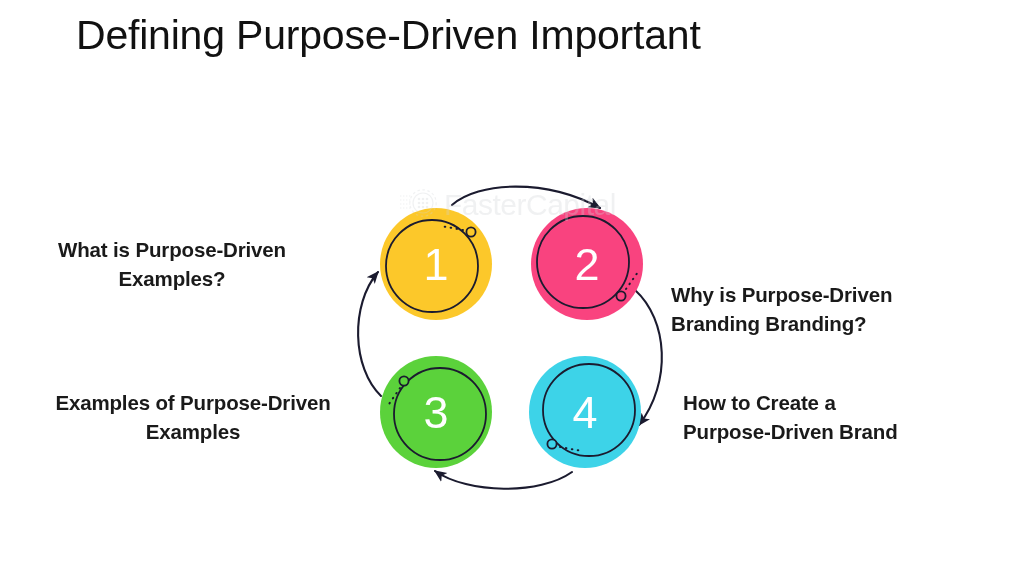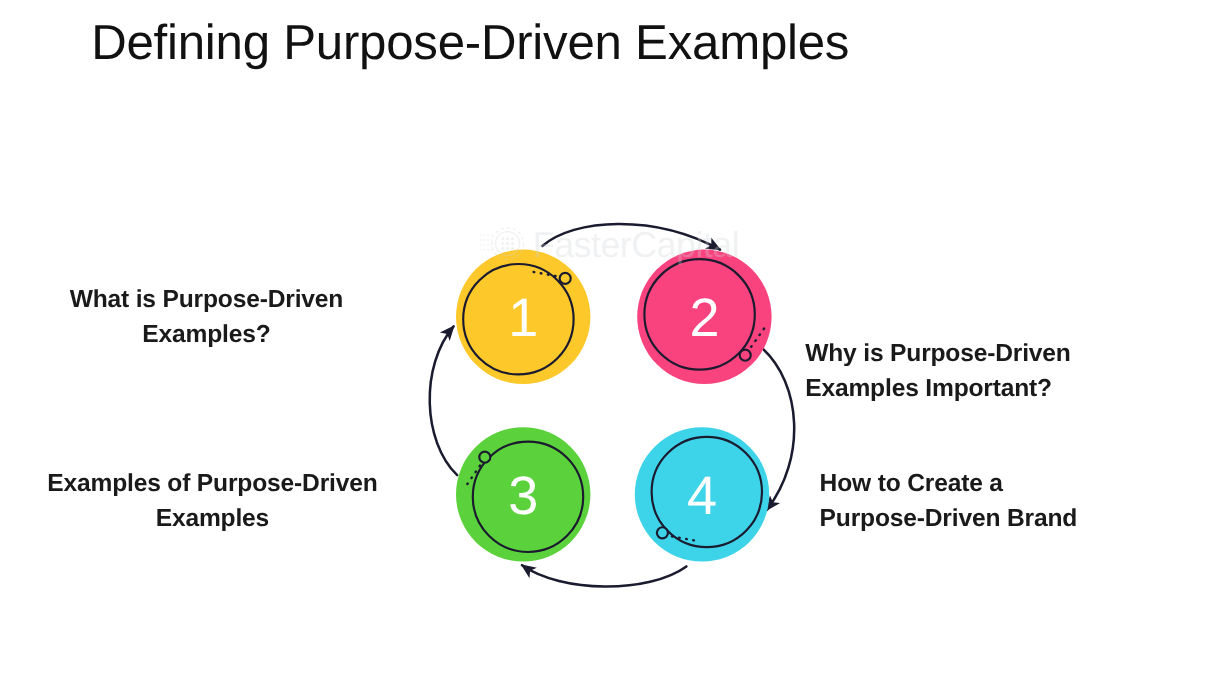--- a/index.html
+++ b/index.html
@@ -78,21 +78,21 @@
     font-weight: 600;
     color: #1a1a1a;
     line-height: 1.42;
     letter-spacing: -0.15px;
   }
   .side-label.left  { text-align: center; }
   .side-label.right { text-align: left; }
 
   #label-1 { left: 12px;  top: 235px; width: 320px; }
   #label-2 { left: 671px; top: 235px; width: 330px; margin-top: 45px; }
-  #label-3 { left: 12px;  top: 388px; width: 330px; }
+  #label-3 { left: 28px;  top: 388px; width: 330px; }
   #label-4 { left: 683px; top: 388px; width: 320px; }
 
   .side-label .line { display: block; white-space: nowrap; }
 
   
   #watermark {
     position: absolute;
     left: 398px;
     top: 183px;
     width: 250px;
@@ -112,21 +112,21 @@
     line-height: 1;
     white-space: nowrap;
     text-align: center;
   }
 </style>
 </head>
 <body>
 
 <div id="slide">
 
-  <div id="page-title">Defining Purpose-Driven Examples</div>
+  <div id="page-title">Defining Purpose-Driven Important</div>
 
   <div id="diagram">
 
     <svg id="diagram-svg" viewBox="0 0 1024 571">
       <defs>
         <marker id="arrowhead" markerWidth="7" markerHeight="7" refX="5.4" refY="3" orient="auto" markerUnits="strokeWidth">
           <path d="M0,0.45 L6,3 L0,5.55 L1.5,3 Z" fill="#1b1b2f"></path>
         </marker>
       </defs>
 
@@ -200,21 +200,21 @@
 
   </div>
 
   <div class="side-label left" id="label-1">
     <span class="line">What is Purpose-Driven</span>
     <span class="line">Examples?</span>
   </div>
 
   <div class="side-label right" id="label-2">
     <span class="line">Why is Purpose-Driven</span>
-    <span class="line">Examples Important?</span>
+    <span class="line">Branding Branding?</span>
   </div>
 
   <div class="side-label left" id="label-3">
     <span class="line">Examples of Purpose-Driven</span>
     <span class="line">Examples</span>
   </div>
 
   <div class="side-label right" id="label-4">
     <span class="line">How to Create a</span>
     <span class="line">Purpose-Driven Brand</span>

